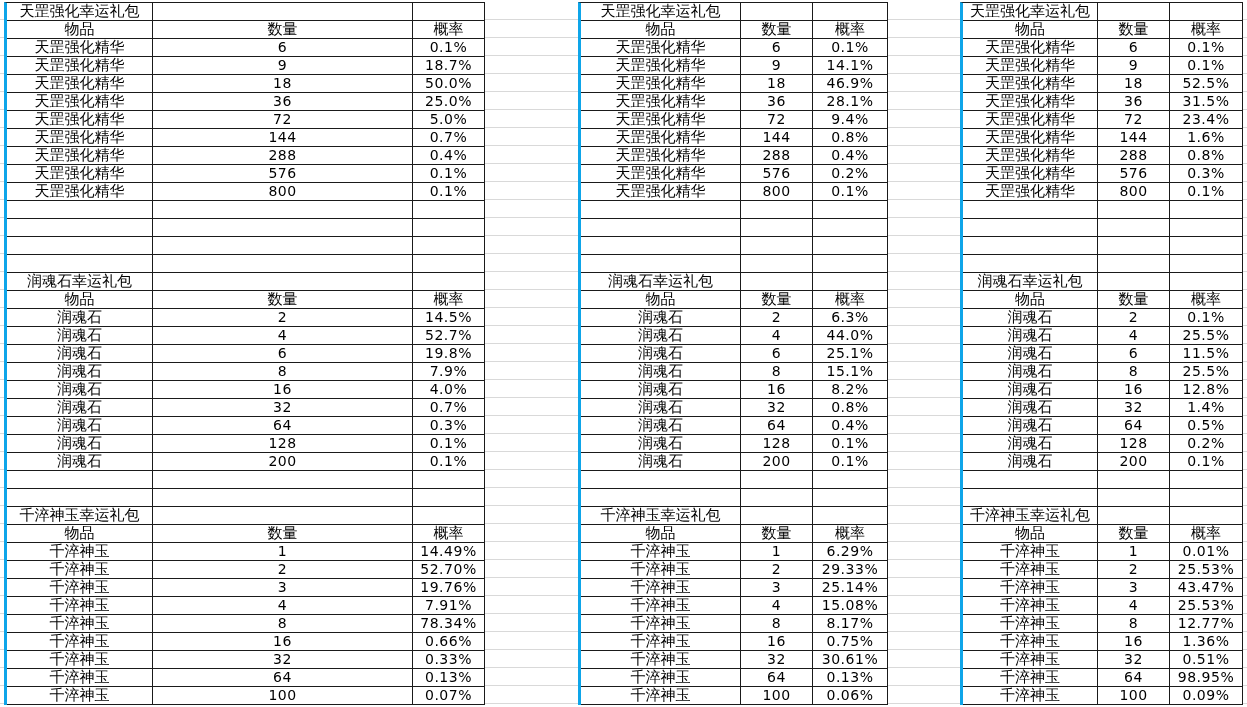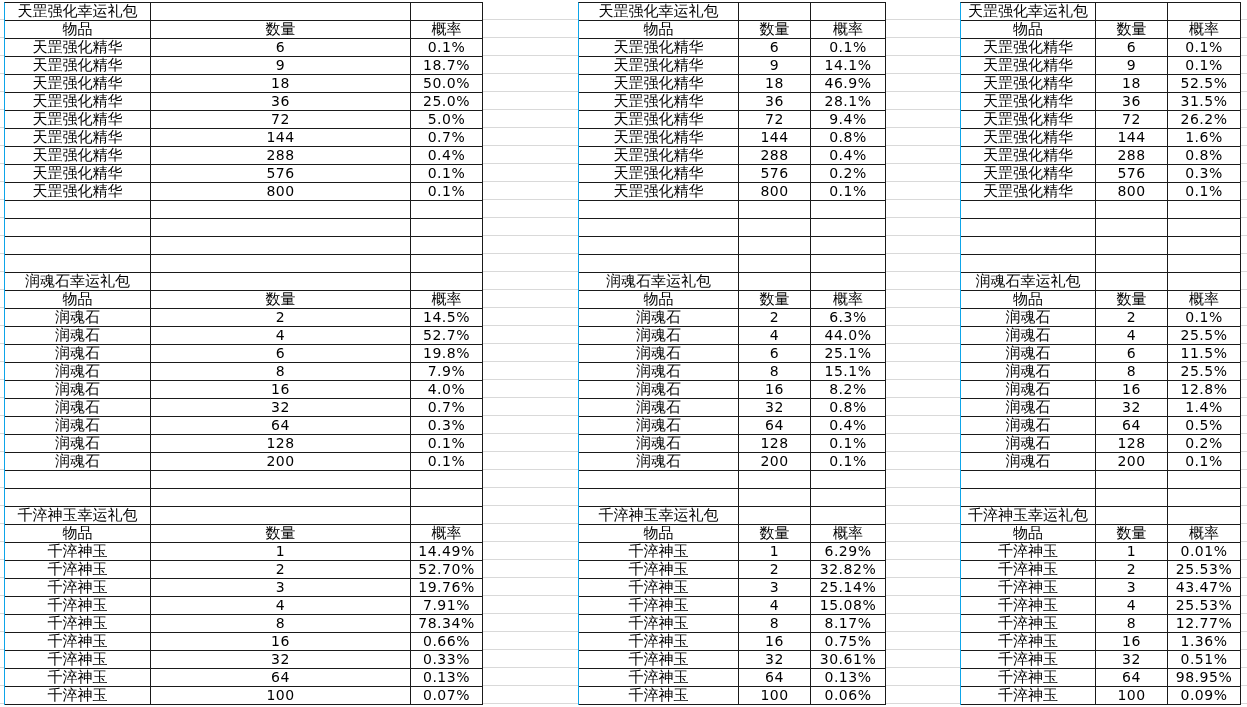--- a/index.html
+++ b/index.html
@@ -23,21 +23,21 @@
       #d9d9d9 17px, #d9d9d9 18px
     );
   }
   .group {
     position: absolute;
     top: 2px;
     display: grid;
     grid-auto-rows: 18px;
     background: #ffffff;
     border-top: 1px solid #1a1a1a;
-    border-left: 1px solid #0ea5e9;
+    border-left: 3px solid #0ea5e9;
   }
   .group-left   { left: 4px;   grid-template-columns: 146px 260px 72px; }
   .group-center { left: 578px; grid-template-columns: 160px 72px 75px; }
   .group-right  { left: 960px; grid-template-columns: 135px 72px 73px; }
   .cell {
     box-sizing: border-box;
     border-right: 1px solid #1a1a1a;
     border-bottom: 1px solid #1a1a1a;
     display: flex;
     align-items: center;
@@ -262,21 +262,21 @@
       <div class="cell"></div>
       <div class="cell"></div>
       <div class="cell">物品</div>
       <div class="cell">数量</div>
       <div class="cell">概率</div>
       <div class="cell">千淬神玉</div>
       <div class="cell num">1</div>
       <div class="cell num">6.29%</div>
       <div class="cell">千淬神玉</div>
       <div class="cell num">2</div>
-      <div class="cell num">32.82%</div>
+      <div class="cell num">29.33%</div>
       <div class="cell">千淬神玉</div>
       <div class="cell num">3</div>
       <div class="cell num">25.14%</div>
       <div class="cell">千淬神玉</div>
       <div class="cell num">4</div>
       <div class="cell num">15.08%</div>
       <div class="cell">千淬神玉</div>
       <div class="cell num">8</div>
       <div class="cell num">8.17%</div>
       <div class="cell">千淬神玉</div>
@@ -306,21 +306,21 @@
       <div class="cell num">9</div>
       <div class="cell num">0.1%</div>
       <div class="cell">天罡强化精华</div>
       <div class="cell num">18</div>
       <div class="cell num">52.5%</div>
       <div class="cell">天罡强化精华</div>
       <div class="cell num">36</div>
       <div class="cell num">31.5%</div>
       <div class="cell">天罡强化精华</div>
       <div class="cell num">72</div>
-      <div class="cell num">26.2%</div>
+      <div class="cell num">23.4%</div>
       <div class="cell">天罡强化精华</div>
       <div class="cell num">144</div>
       <div class="cell num">1.6%</div>
       <div class="cell">天罡强化精华</div>
       <div class="cell num">288</div>
       <div class="cell num">0.8%</div>
       <div class="cell">天罡强化精华</div>
       <div class="cell num">576</div>
       <div class="cell num">0.3%</div>
       <div class="cell">天罡强化精华</div>

